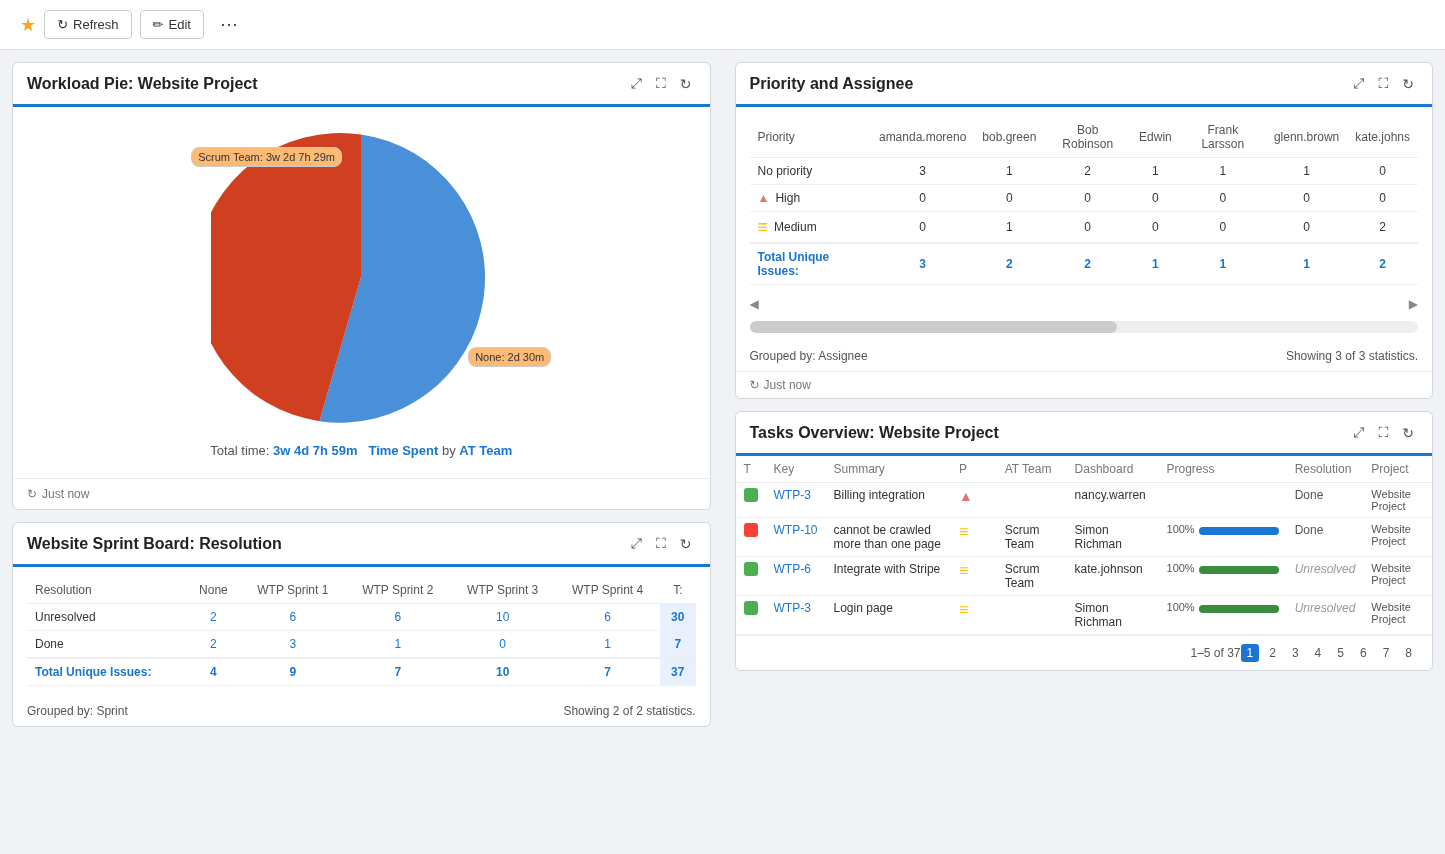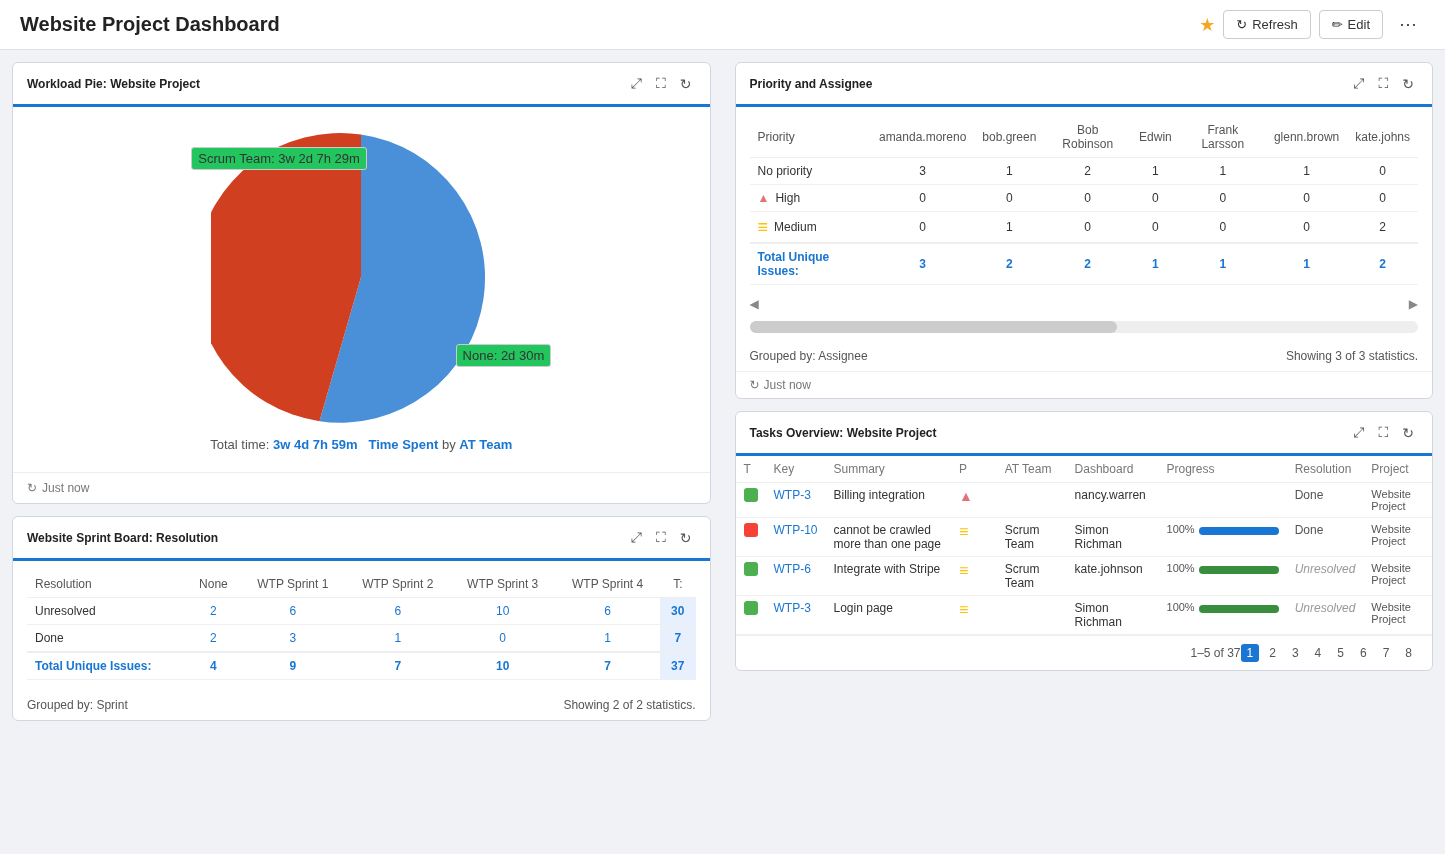--- a/index.html
+++ b/index.html
@@ -14,32 +14,32 @@
     .btn { display: flex; align-items: center; gap: 5px; padding: 6px 12px; border-radius: 4px; border: 1px solid #ccc; background: #fff; cursor: pointer; font-size: 13px; color: #333; }
     .star-icon { color: #f5a623; font-size: 18px; }
     .ellipsis-btn { border: none; font-size: 18px; padding: 4px 8px; }
 
     .main-content { display: flex; gap: 0; height: calc(100vh - 52px); }
     .left-col { width: 50%; display: flex; flex-direction: column; gap: 12px; padding: 12px; overflow-y: auto; }
     .right-col { width: 50%; display: flex; flex-direction: column; gap: 12px; padding: 12px; overflow-y: auto; }
 
     .panel { background: #fff; border: 1px solid #d0d7de; border-radius: 6px; overflow: hidden; }
     .panel-header { display: flex; align-items: center; justify-content: space-between; padding: 10px 14px; border-bottom: 3px solid #1976d2; }
-    .panel-title { font-size: 12px; font-weight: 600; color: #222; }
+    .panel-title { font-size: 16px; font-weight: 600; color: #222; }
     .panel-actions { display: flex; gap: 6px; }
     .panel-action-btn { background: none; border: none; cursor: pointer; color: #555; font-size: 14px; padding: 2px 4px; }
 
     
     .pie-container { padding: 20px; display: flex; flex-direction: column; align-items: center; }
     .pie-chart-area { position: relative; width: 340px; height: 300px; display: flex; align-items: center; justify-content: center; }
     .pie-svg { width: 300px; height: 300px; }
-    .pie-label { position: absolute; background: #22c55e; border: 1px solid #ccc; border-radius: 3px; padding: 3px 6px; font-size: 13px; white-space: nowrap; }
+    .pie-label { position: absolute; background: #fdba74; border: 1px solid #ccc; border-radius: 8px; padding: 3px 6px; font-size: 11px; white-space: nowrap; }
     .pie-label-left { top: 20px; left: 0; }
     .pie-label-right { bottom: 60px; right: -20px; }
-    .pie-total { text-align: center; margin-top: 10px; font-size: 13px; color: #555; }
+    .pie-total { text-align: center; margin-top: 16px; font-size: 13px; color: #555; }
     .pie-total strong { color: #1976d2; font-weight: 700; }
     .pie-footer { padding: 8px 14px; border-top: 1px solid #eee; font-size: 12px; color: #777; display: flex; align-items: center; gap: 5px; }
 
     
     .priority-table { width: 100%; border-collapse: collapse; font-size: 12px; }
     .priority-table th { text-align: center; padding: 6px 8px; color: #555; font-weight: 500; border-bottom: 1px solid #eee; }
     .priority-table th:first-child { text-align: left; }
     .priority-table td { text-align: center; padding: 6px 8px; border-bottom: 1px solid #f0f0f0; }
     .priority-table td:first-child { text-align: left; color: #333; }
     .priority-table tr:last-child td { font-weight: 700; color: #1976d2; border-top: 2px solid #eee; }
@@ -81,21 +81,20 @@
     .page-num { padding: 2px 6px; border-radius: 3px; cursor: pointer; }
     .page-num.active { background: #1976d2; color: white; }
     .table-wrap { overflow-x: auto; }
     .priority-table-wrap { padding: 10px 14px; }
     .sprint-table-wrap { padding: 10px 14px; }
   </style>
 </head>
 <body>
 
 <div class="page-header">
-  <h1 class="page-title">Website Project Dashboard</h1>
   <div class="header-actions">
     <span class="star-icon">★</span>
     <button class="btn">
       <span>↻</span>
       <span>Refresh</span>
     </button>
     <button class="btn">
       <span>✏</span>
       <span>Edit</span>
     </button>

